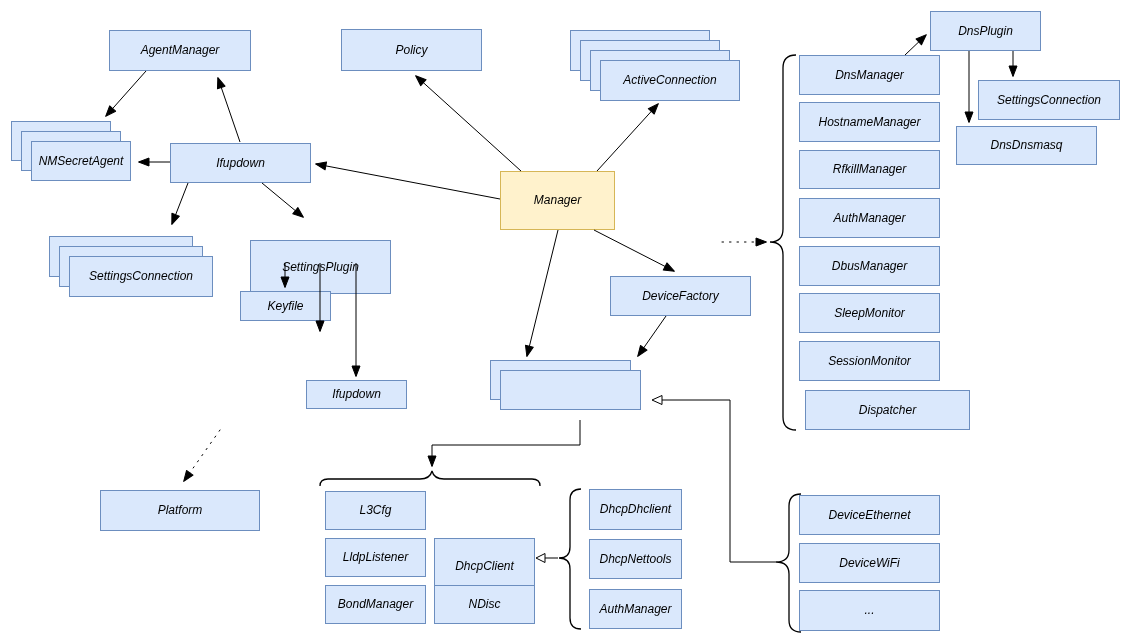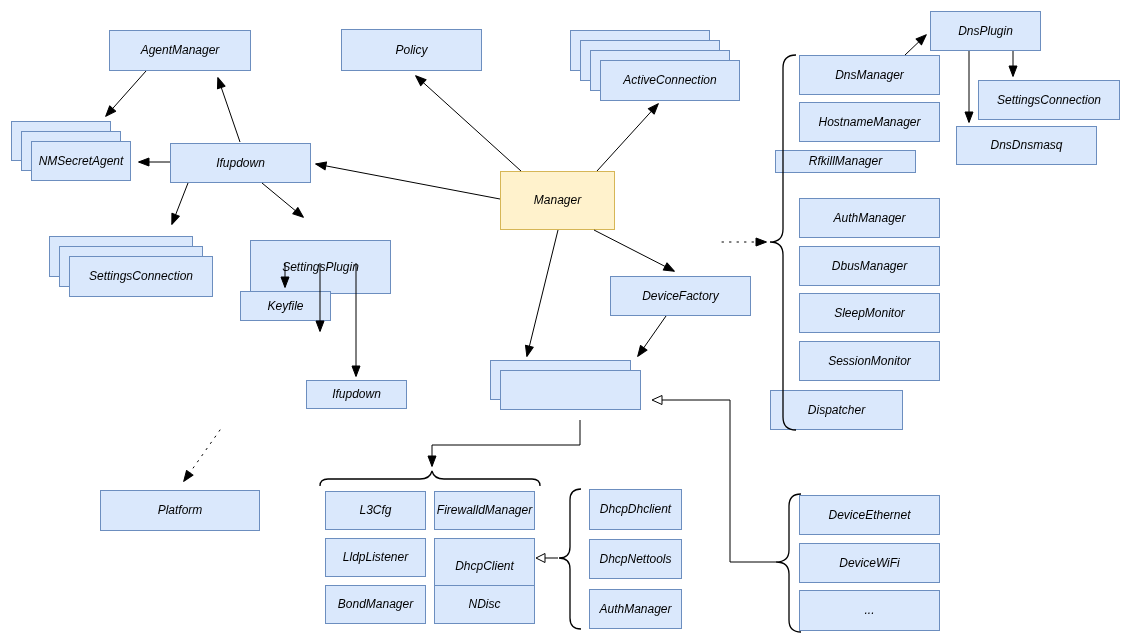--- a/index.html
+++ b/index.html
@@ -50,38 +50,37 @@
   <div class="node" style="left:306px;top:380px;width:101px;height:29px">Ifupdown</div>
   <div class="node" style="left:100px;top:490px;width:160px;height:41px">Platform</div>
 
   <div class="node yellow" style="left:500px;top:171px;width:115px;height:59px">Manager</div>
   <div class="node" style="left:610px;top:276px;width:141px;height:40px">DeviceFactory</div>
 
   <div class="node" style="left:490px;top:360px;width:141px;height:40px"></div>
   <div class="node" style="left:500px;top:370px;width:141px;height:40px"></div>
 
   <div class="node" style="left:325px;top:491px;width:101px;height:39px">L3Cfg</div>
-  <div class="node" style="left:434px;top:491px;width:101px;height:39px">FirewalldManager</div>
   <div class="node" style="left:325px;top:538px;width:101px;height:39px">LldpListener</div>
   <div class="node" style="left:434px;top:538px;width:101px;height:56px">DhcpClient</div>
   <div class="node" style="left:325px;top:585px;width:101px;height:39px">BondManager</div>
   <div class="node" style="left:434px;top:585px;width:101px;height:39px">NDisc</div>
 
   <div class="node" style="left:589px;top:489px;width:93px;height:41px">DhcpDhclient</div>
   <div class="node" style="left:589px;top:539px;width:93px;height:40px">DhcpNettools</div>
   <div class="node" style="left:589px;top:589px;width:93px;height:40px">AuthManager</div>
 
   <div class="node" style="left:799px;top:55px;width:141px;height:40px">DnsManager</div>
   <div class="node" style="left:799px;top:102px;width:141px;height:40px">HostnameManager</div>
-  <div class="node" style="left:775px;top:150px;width:141px;height:23px">RfkillManager</div>
+  <div class="node" style="left:799px;top:150px;width:141px;height:39px">RfkillManager</div>
   <div class="node" style="left:799px;top:198px;width:141px;height:40px">AuthManager</div>
   <div class="node" style="left:799px;top:246px;width:141px;height:40px">DbusManager</div>
   <div class="node" style="left:799px;top:293px;width:141px;height:40px">SleepMonitor</div>
   <div class="node" style="left:799px;top:341px;width:141px;height:40px">SessionMonitor</div>
-  <div class="node" style="left:770px;top:390px;width:133px;height:40px">Dispatcher</div>
+  <div class="node" style="left:805px;top:390px;width:165px;height:40px">Dispatcher</div>
 
   <div class="node" style="left:930px;top:11px;width:111px;height:40px">DnsPlugin</div>
   <div class="node" style="left:978px;top:80px;width:142px;height:40px">SettingsConnection</div>
   <div class="node" style="left:956px;top:126px;width:141px;height:39px">DnsDnsmasq</div>
 
   <div class="node" style="left:799px;top:495px;width:141px;height:40px">DeviceEthernet</div>
   <div class="node" style="left:799px;top:543px;width:141px;height:40px">DeviceWiFi</div>
   <div class="node" style="left:799px;top:590px;width:141px;height:41px">...</div>
 
   <svg class="overlay" width="1129" height="642" viewBox="0 0 1129 642">

